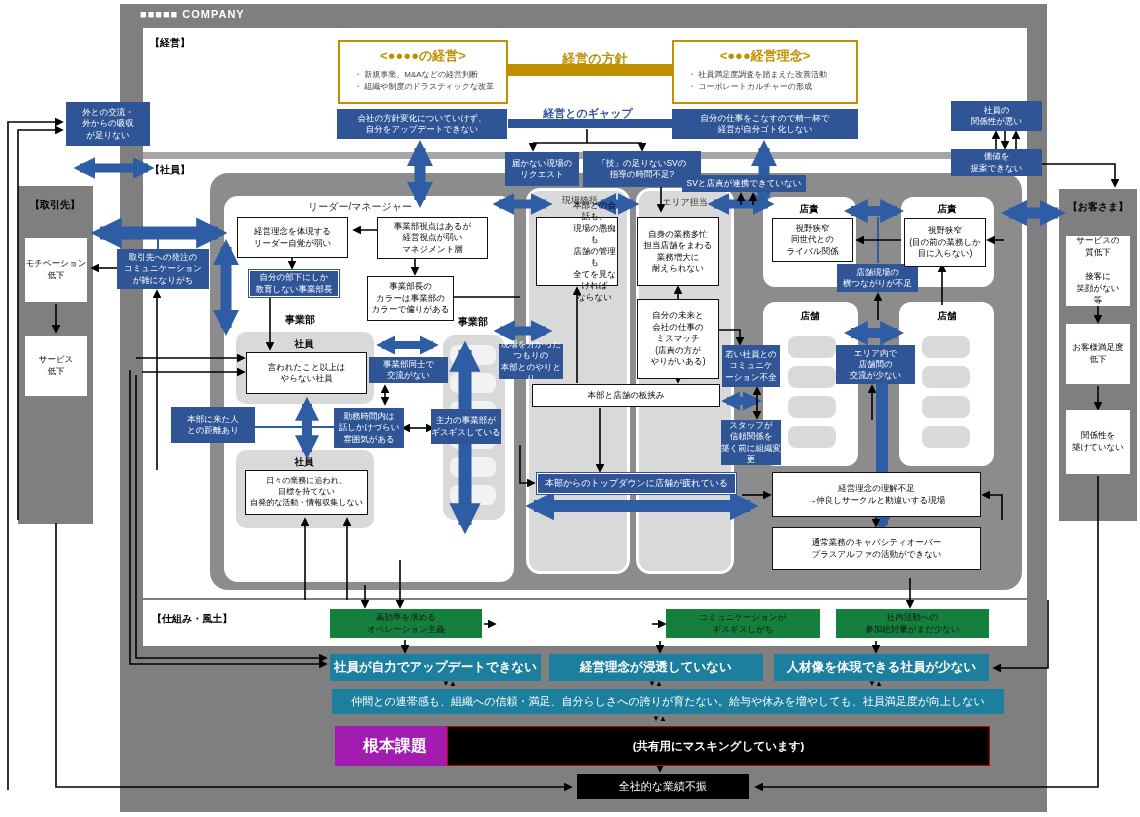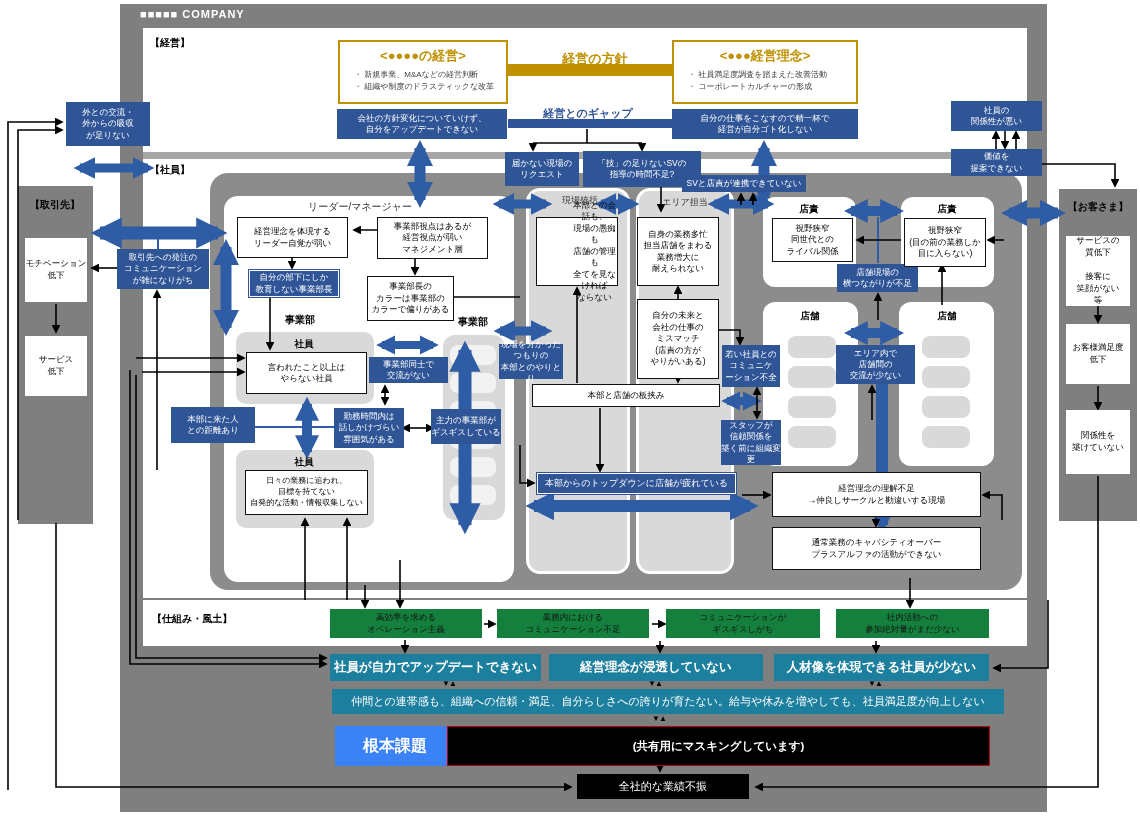--- a/index.html
+++ b/index.html
@@ -285,34 +285,32 @@
 接客に
 笑顔がない
 等</div>
   <div class="box plain" style="left:1066px;top:324px;width:64px;height:60px;">お客様満足度
 低下</div>
   <div class="box plain" style="left:1066px;top:410px;width:64px;height:64px;">関係性を
 築けていない</div>
 
   <div class="box grayb" style="left:330px;top:609px;width:152px;height:29px;">高効率を求める
 オペレーション主義</div>
-  <div class="box grayb" style="left:497px;top:609px;width:152px;height:29px;">業務内における
-コミュニケーション不足</div>
   <div class="box grayb" style="left:666px;top:609px;width:154px;height:29px;">コミュニケーションが
 ギスギスしがち</div>
   <div class="box grayb" style="left:836px;top:609px;width:153px;height:29px;">社内活動への
 参加絶対量がまだ少ない</div>
 
   <div class="box teal" style="left:330px;top:654px;width:211px;height:27px;font-size:12.5px;">社員が自力でアップデートできない</div>
   <div class="box teal" style="left:549px;top:654px;width:214px;height:27px;font-size:12.5px;">経営理念が浸透していない</div>
   <div class="box teal" style="left:774px;top:654px;width:215px;height:27px;font-size:12.5px;">人材像を体現できる社員が少ない</div>
   <div class="box teal" style="left:332px;top:689px;width:672px;height:25px;font-size:11px;font-weight:400;">仲間との連帯感も、組織への信頼・満足、自分らしさへの誇りが育たない。給与や休みを増やしても、社員満足度が向上しない</div>
 
   <div class="glyph" style="left:442px;top:679px;">▼▲</div>
   <div class="glyph" style="left:648px;top:679px;">▼▲</div>
   <div class="glyph" style="left:868px;top:679px;">▼▲</div>
   <div class="glyph" style="left:652px;top:714px;">▼▲</div>
 
-  <div class="box" style="left:335px;top:726px;width:120px;height:40px;background:#3b82f6;color:#fff;font-weight:700;font-size:16px;">根本課題</div>
+  <div class="box" style="left:335px;top:726px;width:120px;height:40px;background:#a21caf;color:#fff;font-weight:700;font-size:16px;">根本課題</div>
   <div class="box" style="left:447px;top:726px;width:543px;height:40px;background:#000;border:1px solid #c00000;color:#fff;font-weight:700;font-size:11.5px;">(共有用にマスキングしています)</div>
   <div class="box" style="left:577px;top:774px;width:172px;height:25px;background:#000;color:#fff;font-size:11px;">全社的な業績不振</div>
 
 </div>
 
 </body></html>

